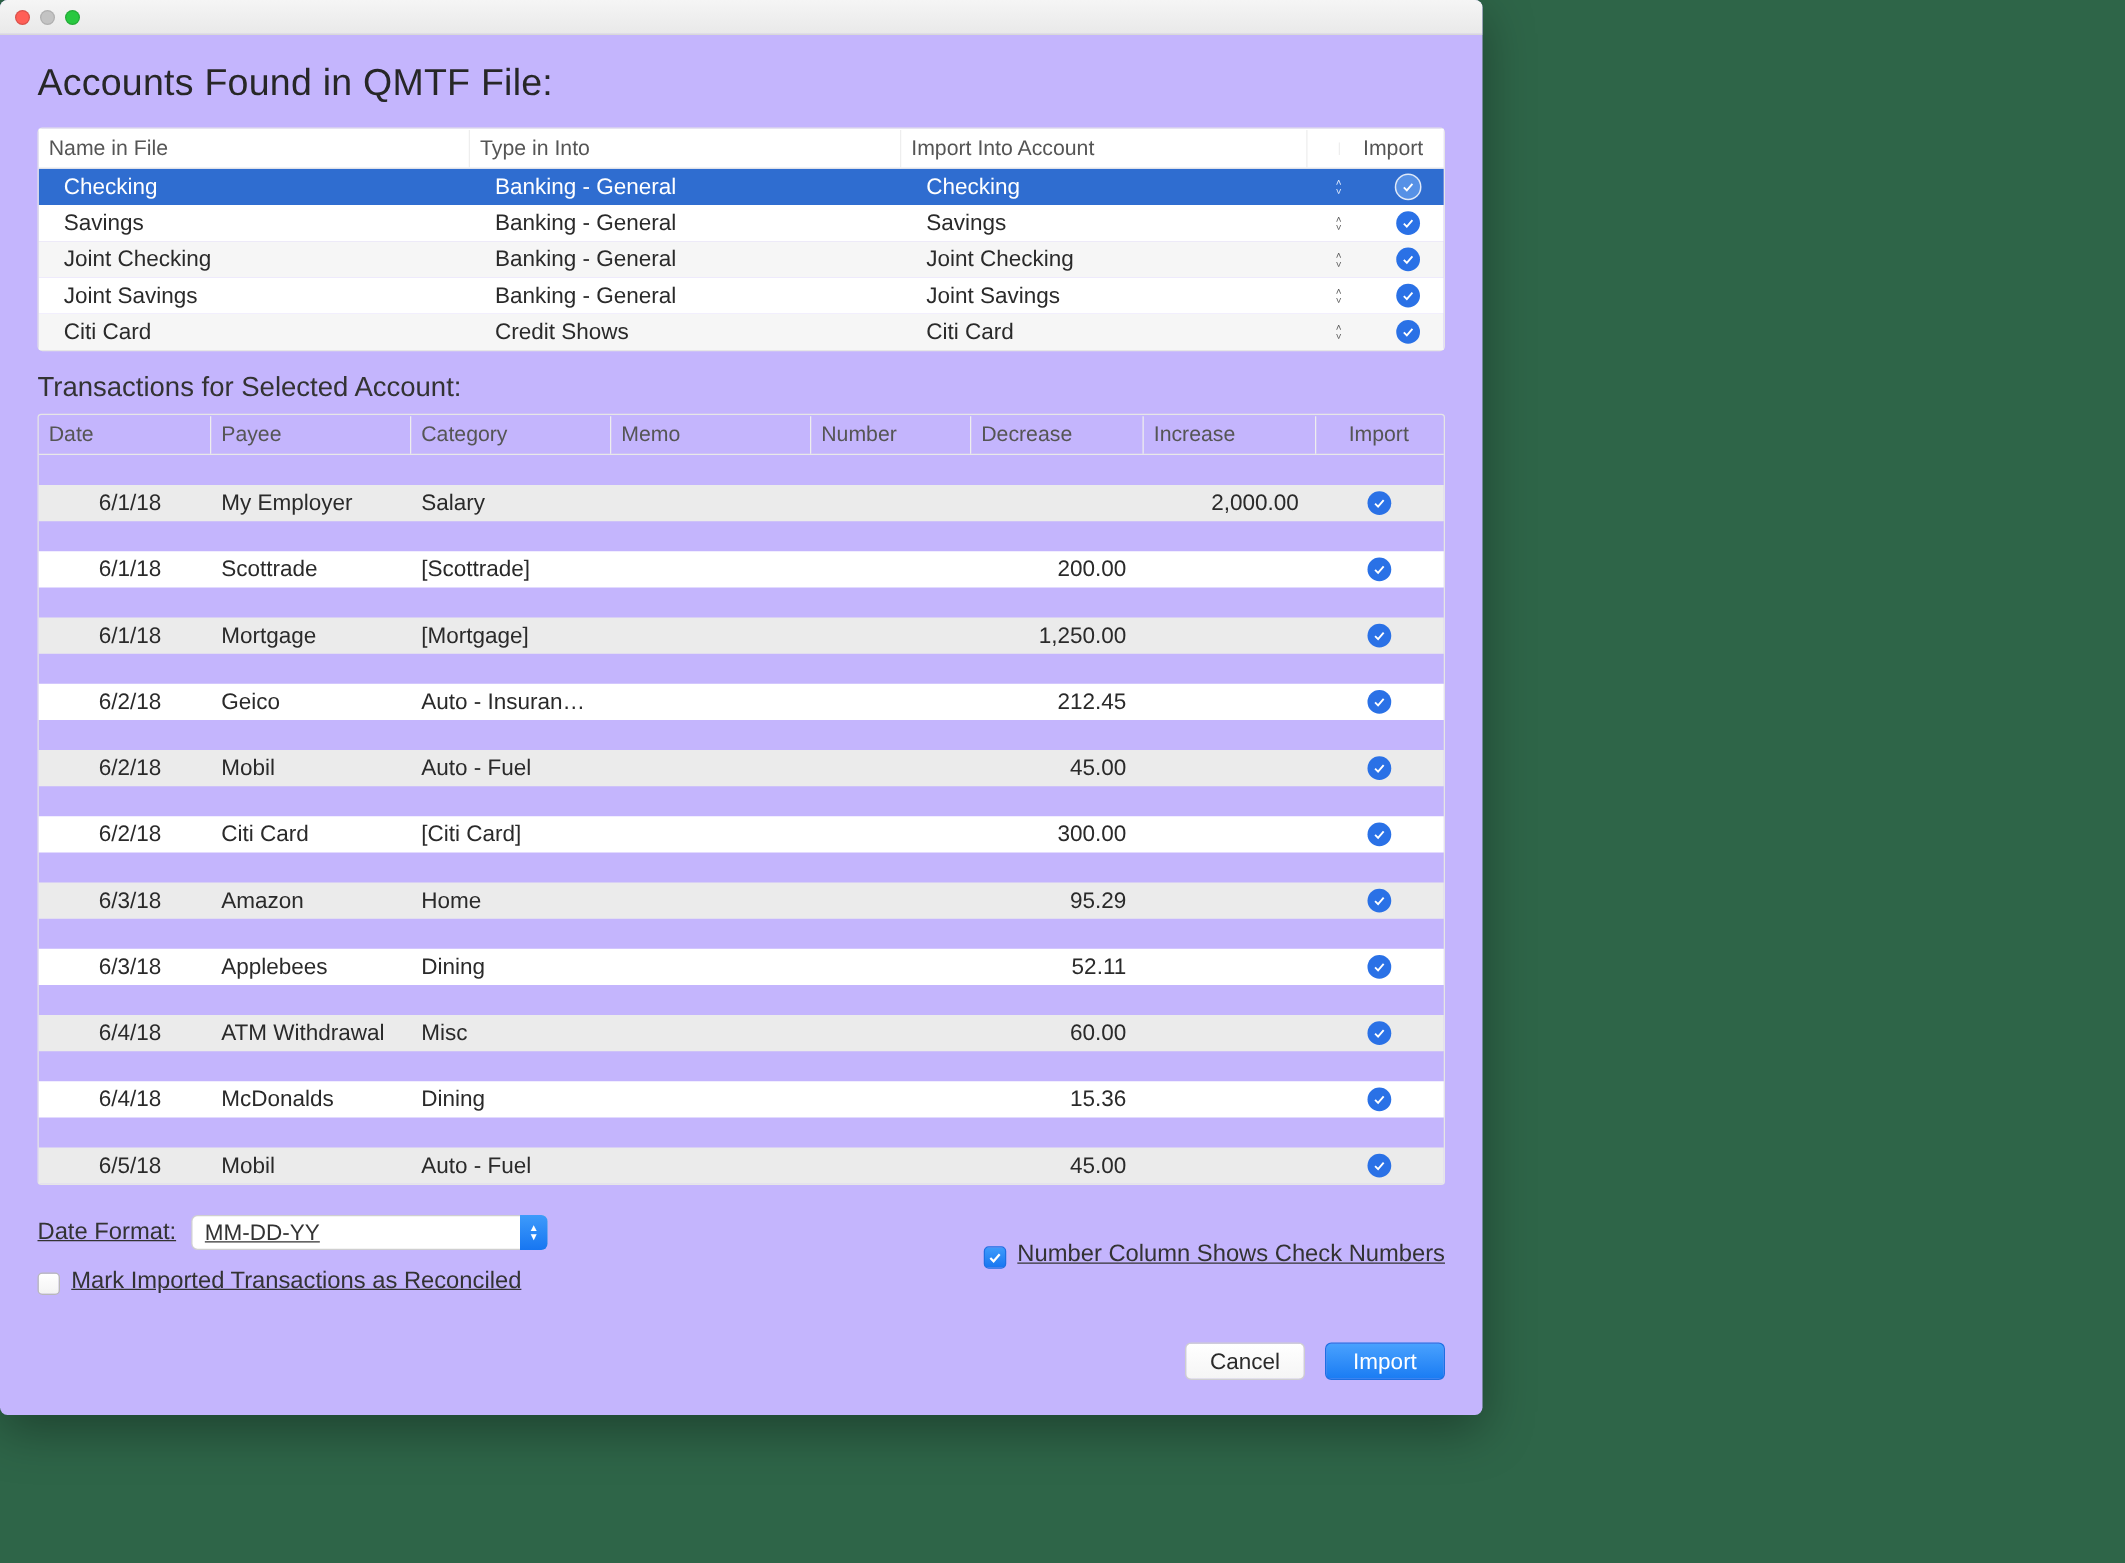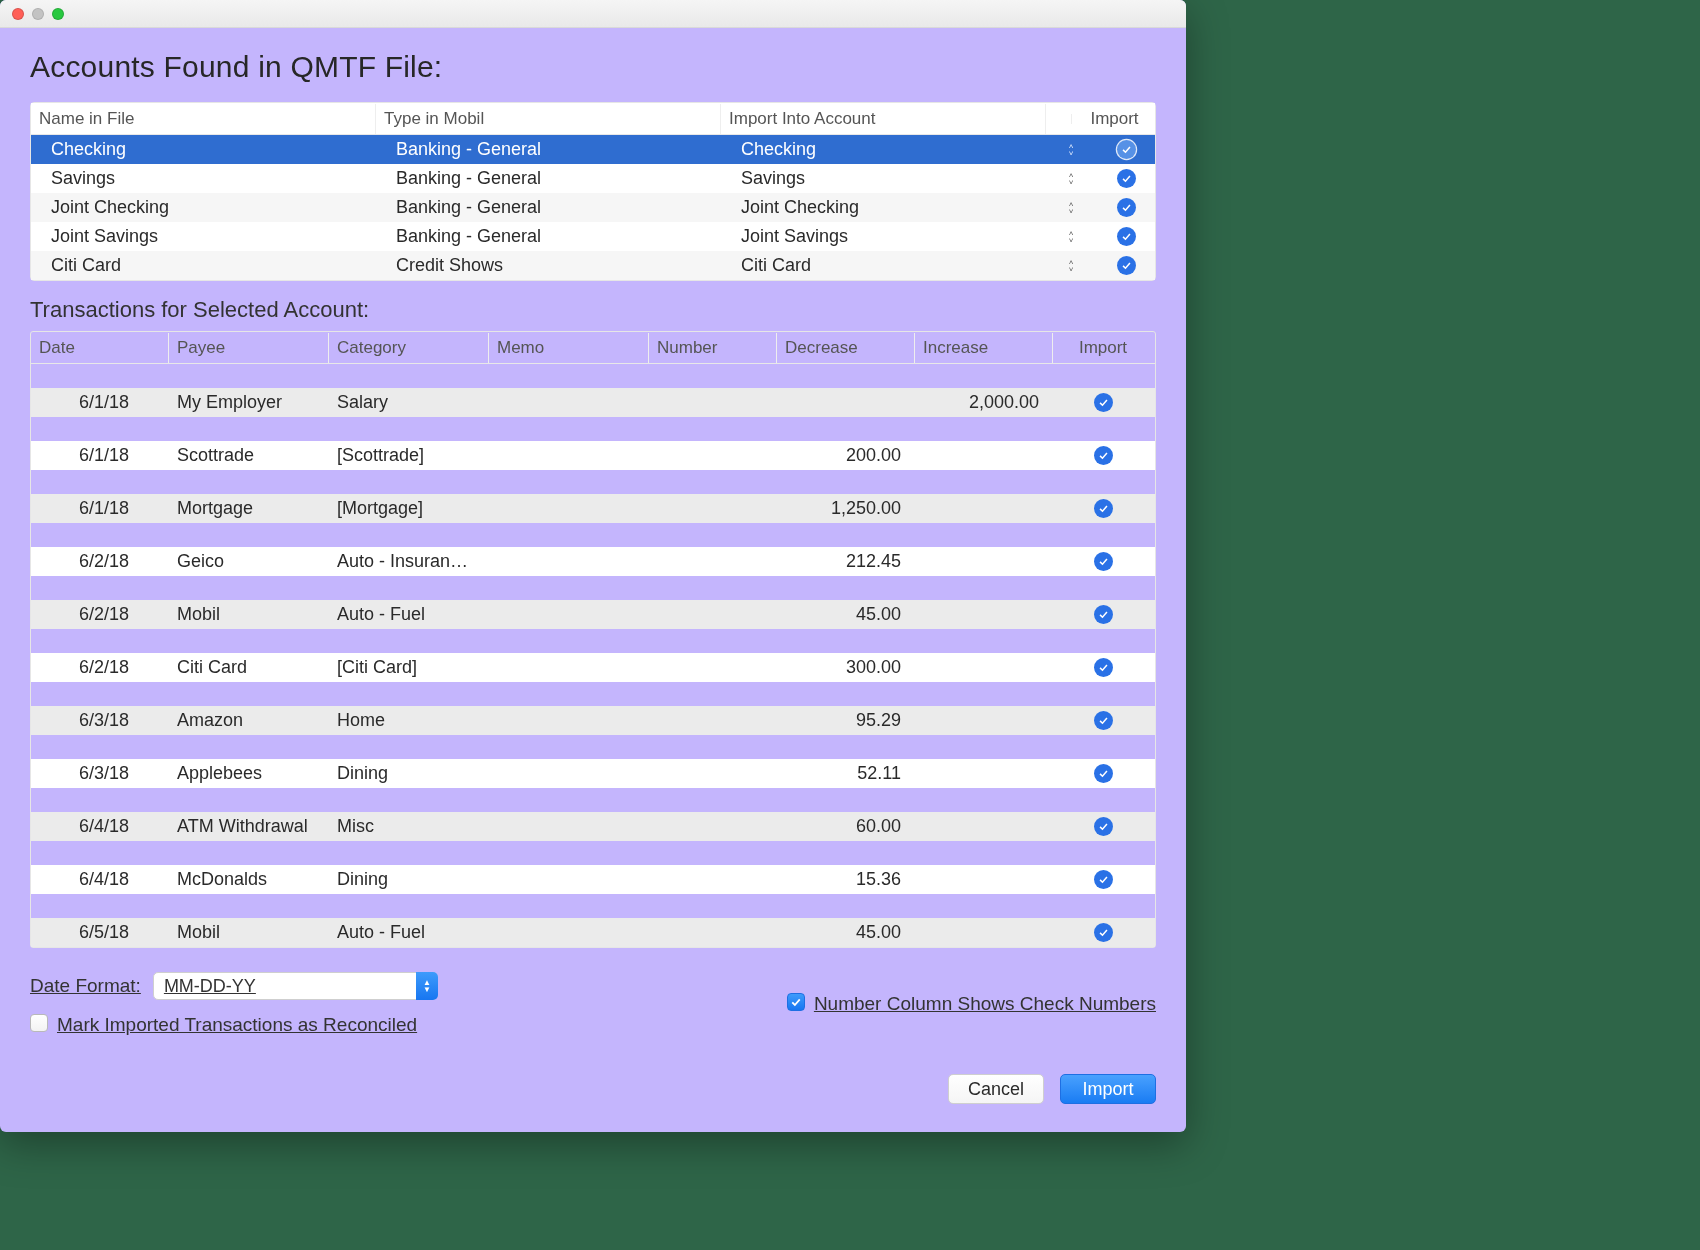--- a/index.html
+++ b/index.html
@@ -115,21 +115,21 @@
   width: 100%; height: 100%; border: 1px solid #cfcfcf; border-radius: 5px;
   background: #fff; padding: 2px 30px 2px 10px; font-size: 18px; color: #333;
   display: flex; align-items: center;
 }
 .select-btn {
   position: absolute; right: 0; top: 0; width: 22px; height: 100%;
   background: linear-gradient(#3e9bfb, #1776f1); border-radius: 0 5px 5px 0;
   display: flex; flex-direction: column; justify-content: center; align-items: center;
   color: #fff; font-size: 8px; line-height: 7px;
 }
-.cb-line { display: flex; align-items: flex-start; gap: 9px; font-size: 19px; }
+.cb-line { display: flex; align-items: flex-end; gap: 9px; font-size: 19px; }
 .checkbox {
   width: 18px; height: 18px; border: 1px solid #b9b9b9; border-radius: 4px;
   background: linear-gradient(#fff,#f3f3f3);
   display: inline-flex; align-items: center; justify-content: center;
 }
 .checkbox.checked { background: linear-gradient(#3e9bfb,#1776f1); border-color: #1e6fe3; }
 .checkbox.checked svg { width: 12px; height: 12px; }
 .checkbox.checked path { stroke: #fff; stroke-width: 2.4; fill: none; }
 
 .buttons-row {
@@ -154,21 +154,21 @@
     <div class="traffic yellow"></div>
     <div class="traffic green"></div>
   </div>
 
   <div class="content">
     <h1 class="section-1">Accounts Found in QMTF File:</h1>
 
     <div class="accounts-table">
       <div class="accounts-header">
         <div>Name in File</div>
-        <div>Type in Mobil</div>
+        <div>Type in Into</div>
         <div>Import Into Account</div>
         <div></div>
         <div class="col-import-hdr">Import</div>
       </div>
       <div class="accounts-body" id="accounts-body">
           <div class="accounts-row selected">
             <div>Checking</div>
             <div>Banking - General</div>
             <div>Checking</div>
             <div class="stepper">

